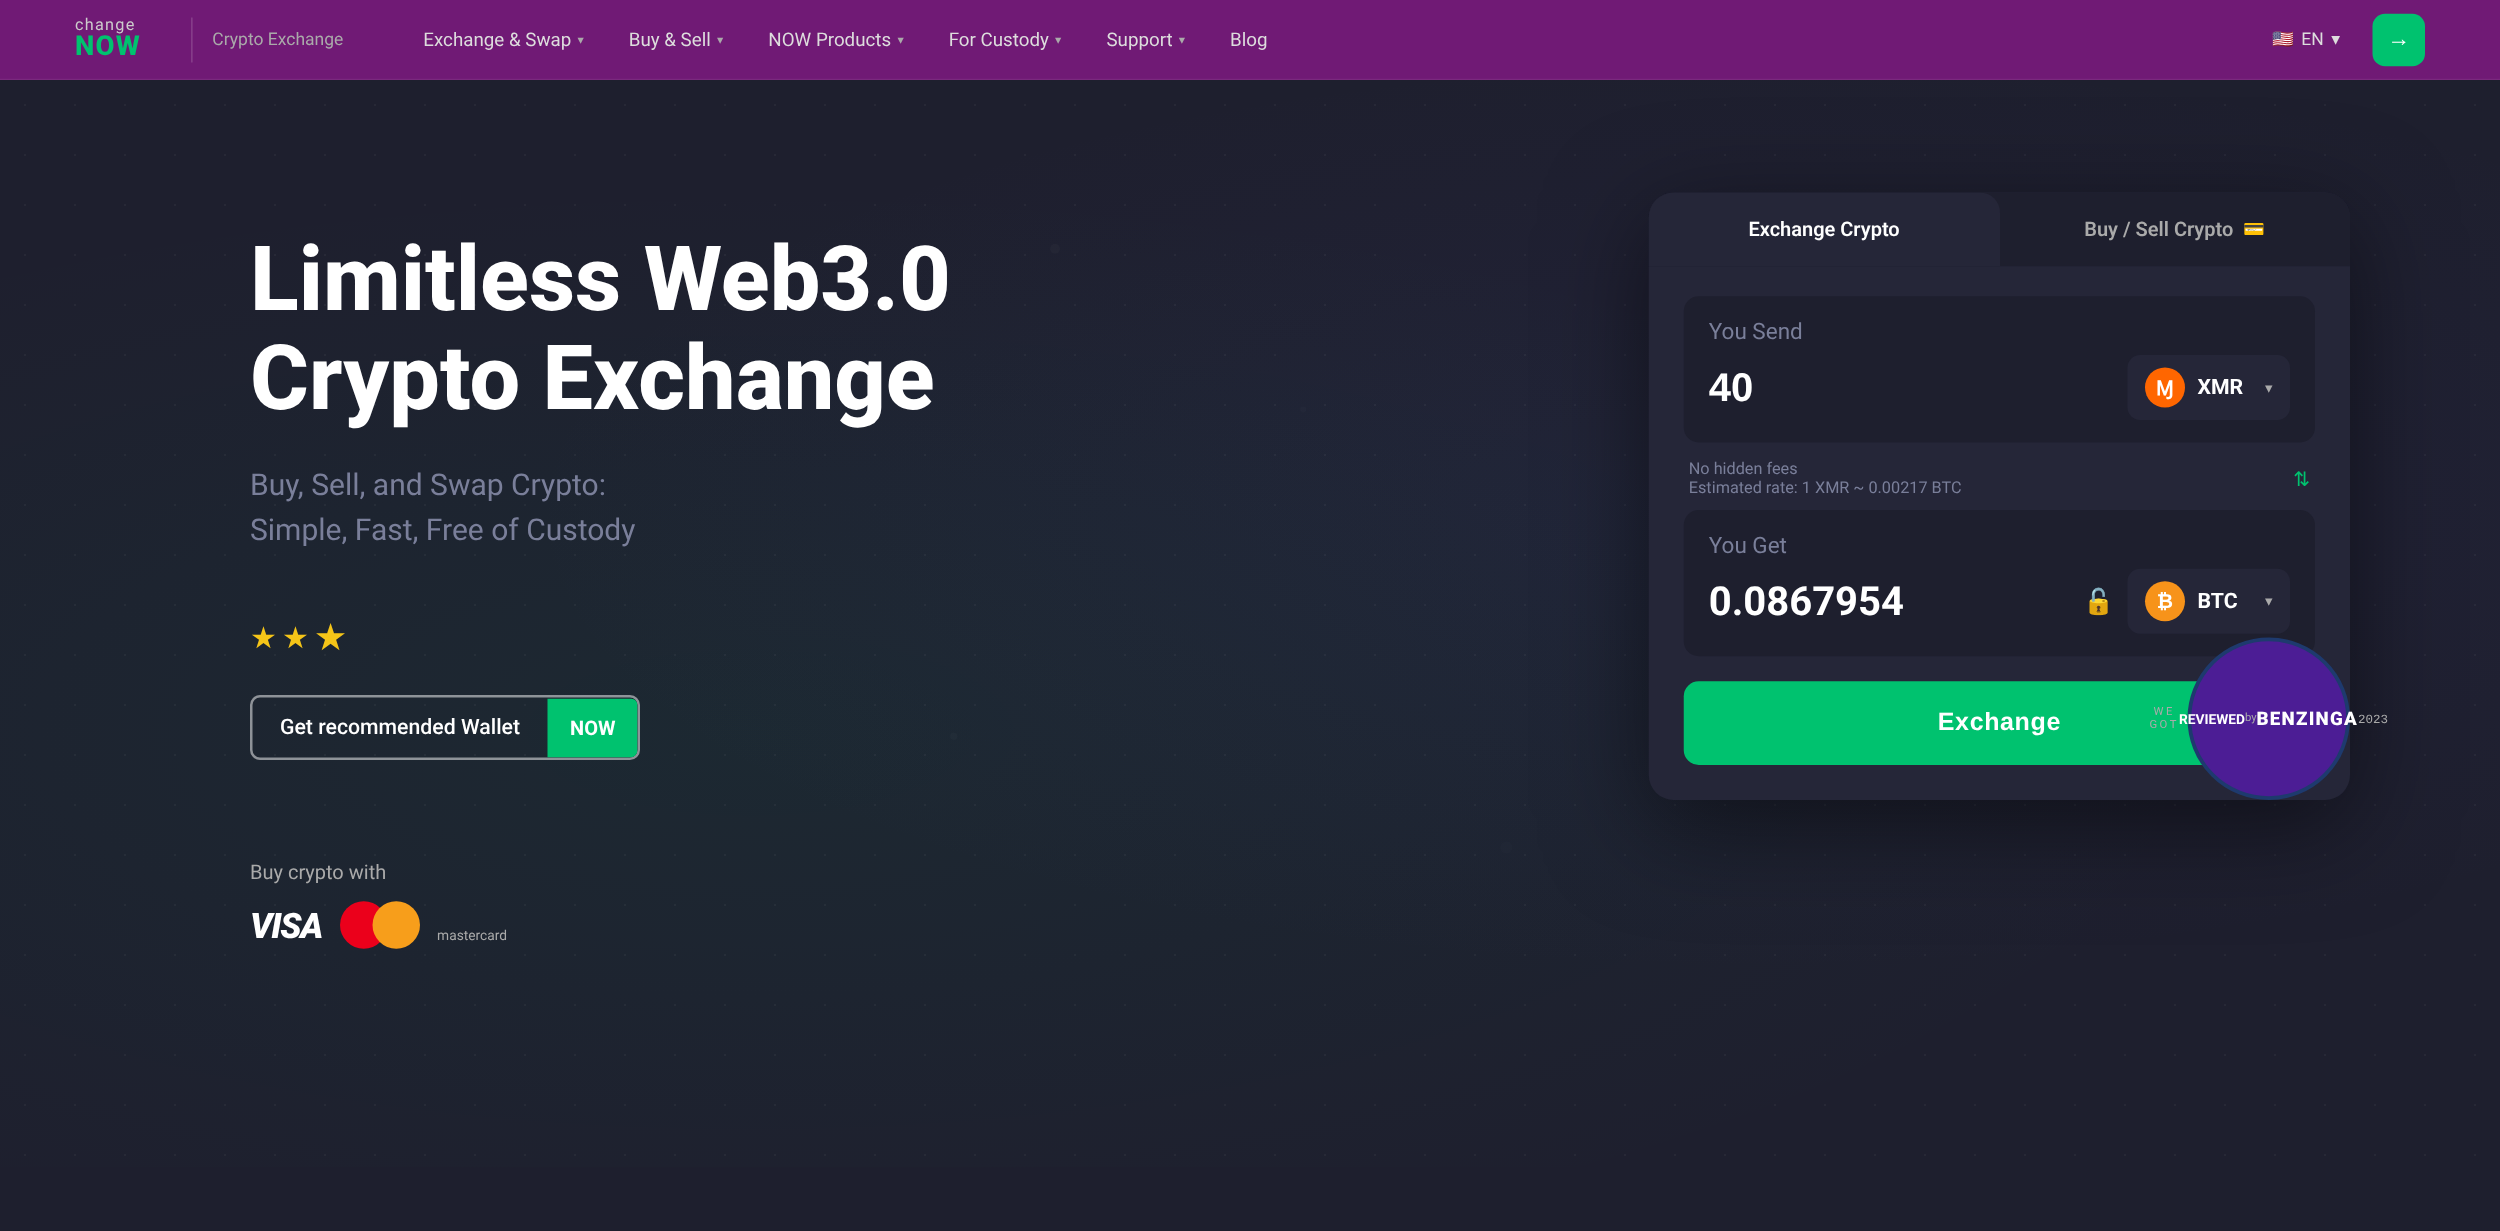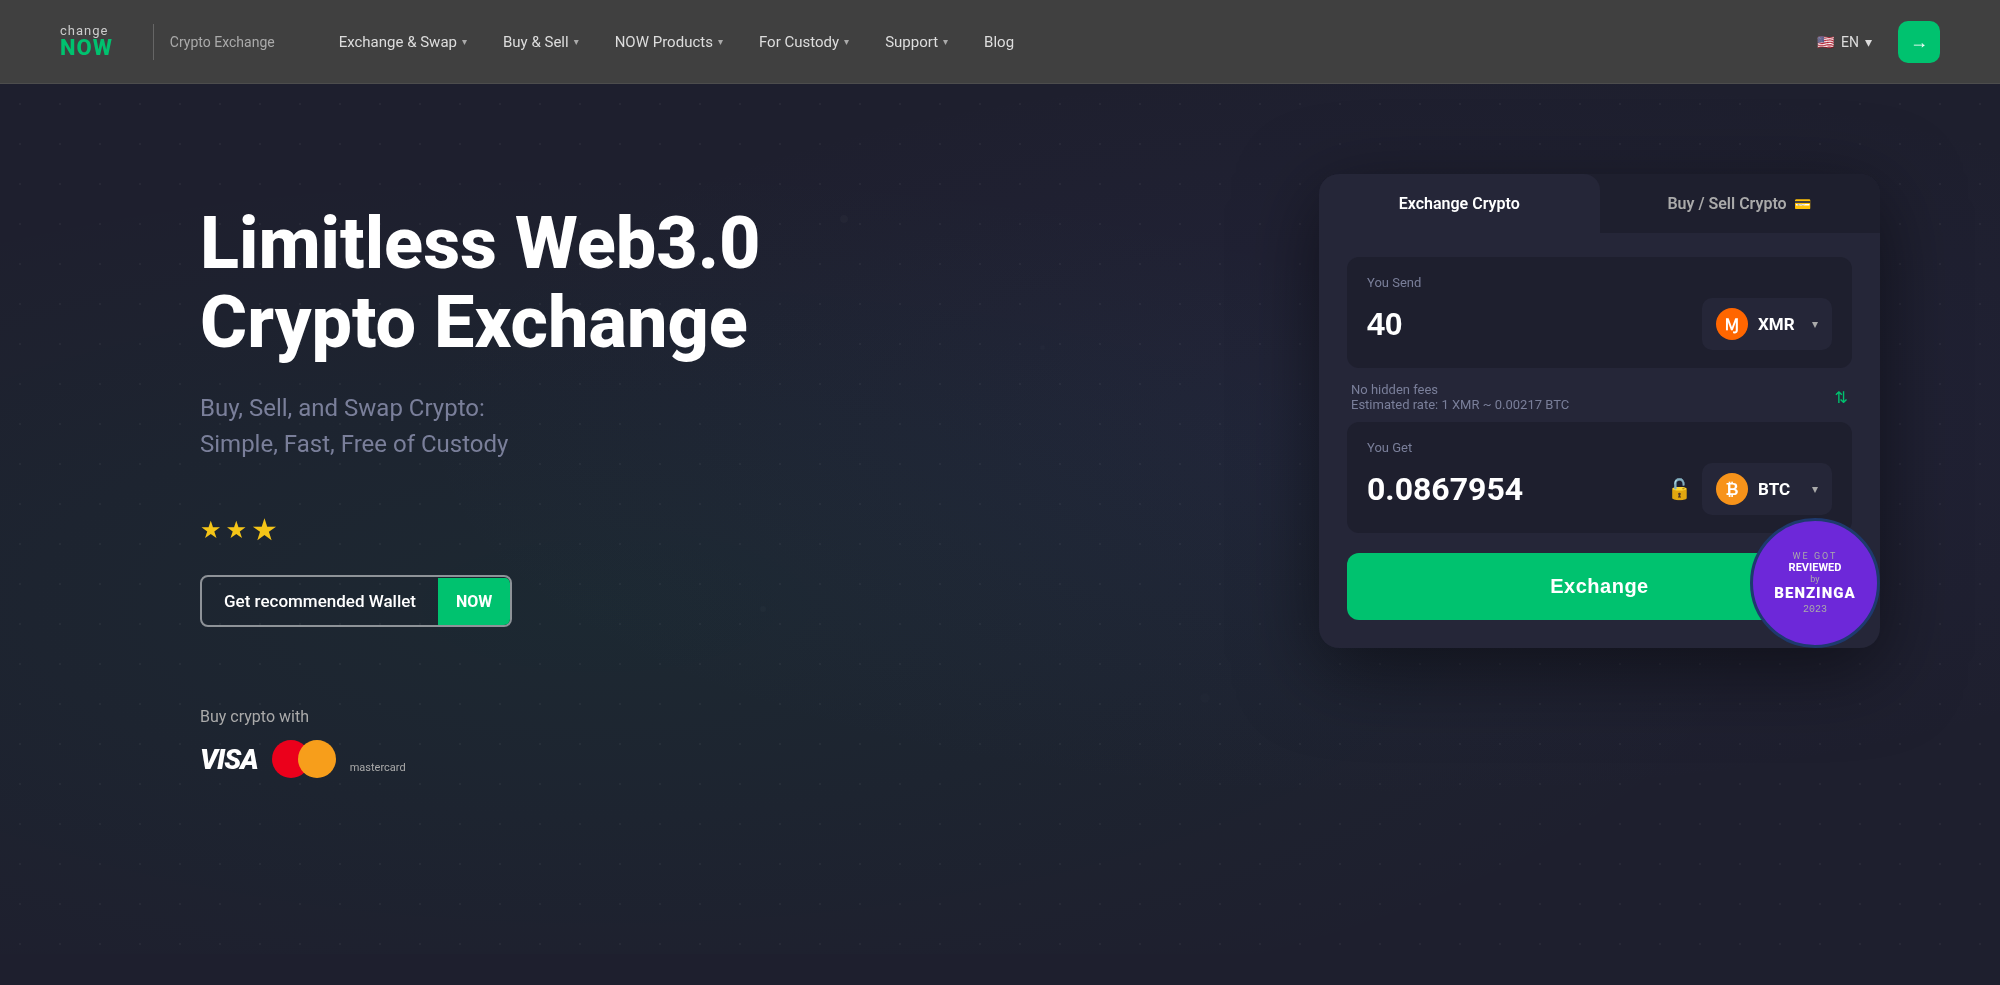--- a/index.html
+++ b/index.html
@@ -10,22 +10,22 @@
       width: 2000px;
       min-height: 985px;
       overflow-x: hidden;
     }
 
     
     nav {
       display: flex;
       align-items: center;
       padding: 0 60px;
-      height: 84px;
-      background: #404040;
+      height: 64px;
+      background: #701a75;
       border-bottom: 1px solid rgba(255,255,255,0.07);
       position: relative;
       z-index: 10;
     }
     .logo-wrap {
       display: flex;
       align-items: center;
       gap: 16px;
       margin-right: 40px;
     }
@@ -260,21 +260,21 @@
     .widget-body {
       padding: 24px 28px 28px;
     }
     .send-box, .get-box {
       background: #1e1f2e;
       border-radius: 12px;
       padding: 18px 20px;
       margin-bottom: 4px;
     }
     .box-label {
-      font-size: 13px;
+      font-size: 18px;
       color: #7a7f9a;
       margin-bottom: 8px;
     }
     .box-row {
       display: flex;
       align-items: center;
       justify-content: space-between;
     }
     .box-amount {
       font-size: 32px;
@@ -365,23 +365,23 @@
 
     
     .benzinga-badge {
       position: absolute;
       right: 0;
       bottom: 20px;
       width: 130px;
       height: 130px;
       border: 3px solid #1e3a6e;
       border-radius: 50%;
-      background: #6d28d9;
-      display: flex;
-      flex-direction: column;
+      background: #4c1d95;
+      display: flex;
+      flex-direction: row;
       align-items: center;
       justify-content: center;
       text-align: center;
       padding: 10px;
     }
     .benzinga-we { font-size: 9px; color: #aaa; letter-spacing: 2px; }
     .benzinga-got { font-size: 11px; color: #fff; font-weight: 700; }
     .benzinga-by { font-size: 9px; color: #aaa; }
     .benzinga-name { font-size: 15px; color: #fff; font-weight: 900; letter-spacing: 1px; }
     .benzinga-year { font-size: 10px; color: #aaa; margin-top: 2px; font-family: Liberation Mono, monospace; }

